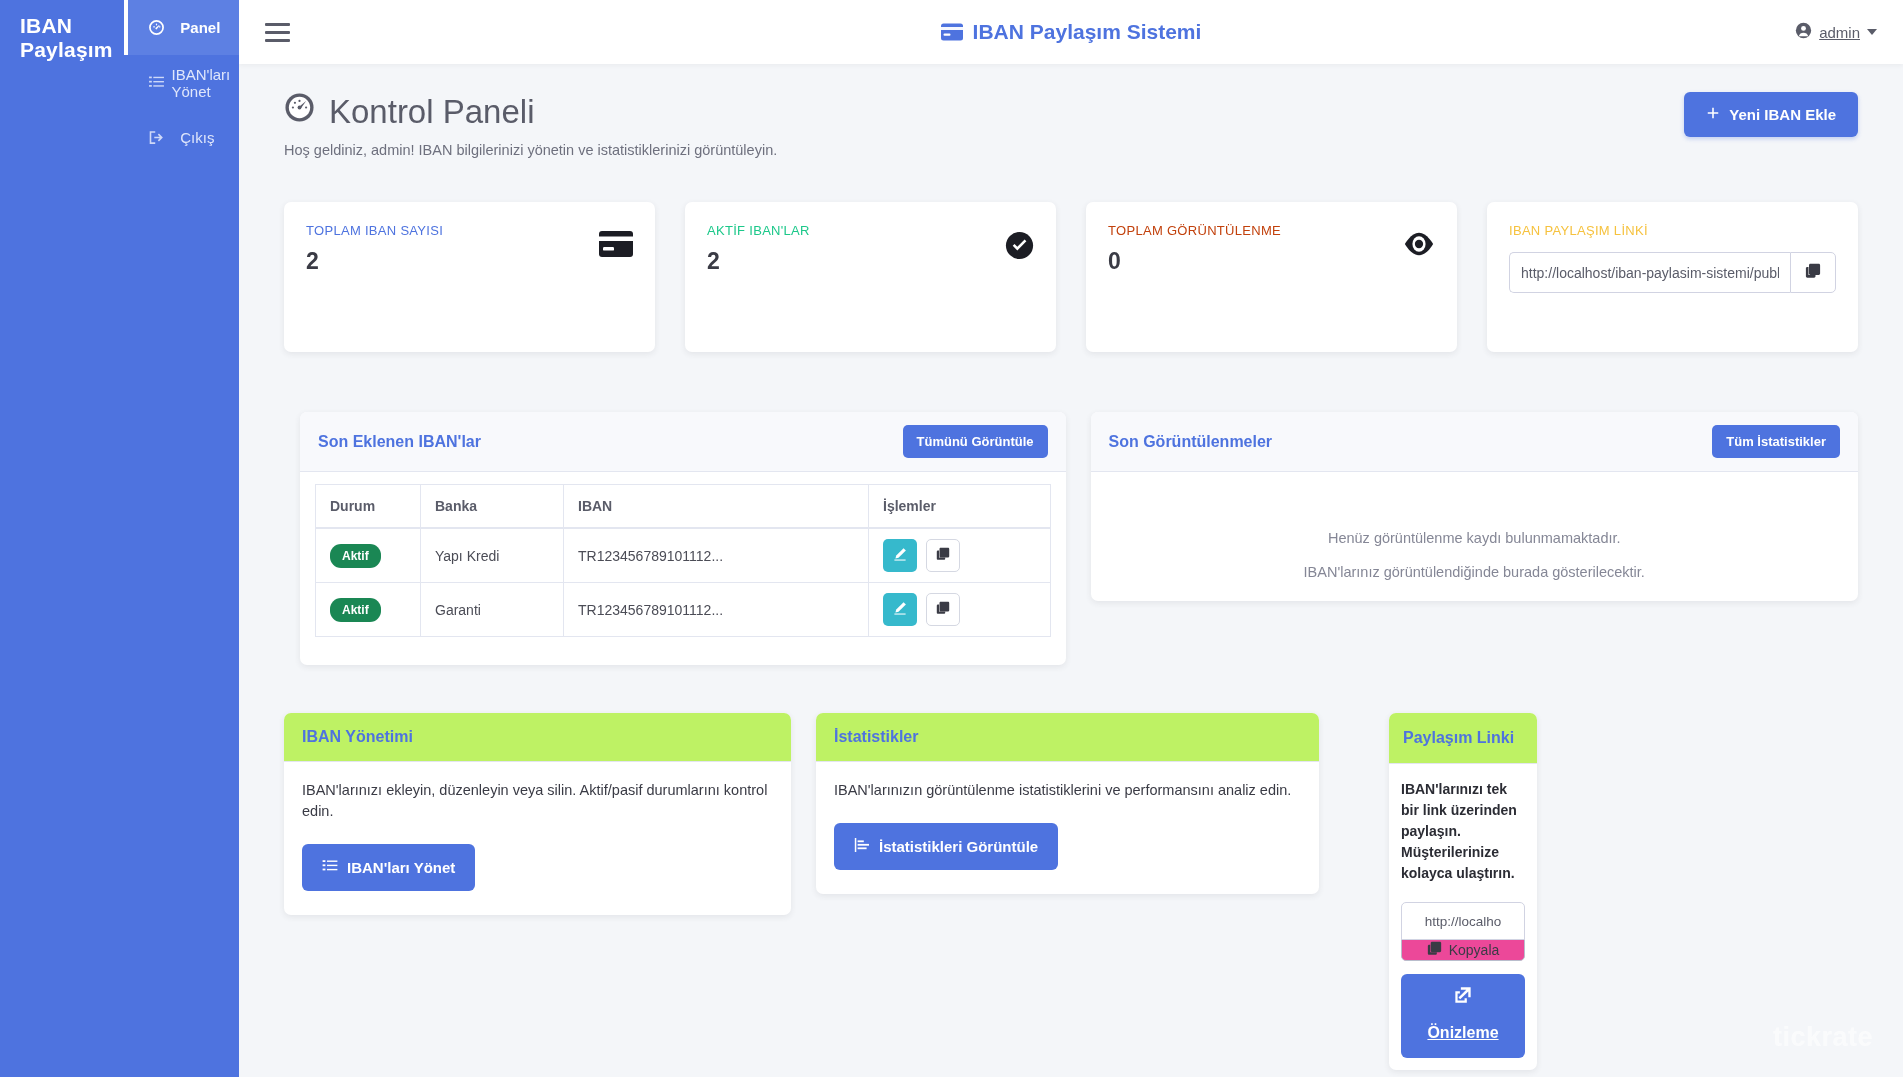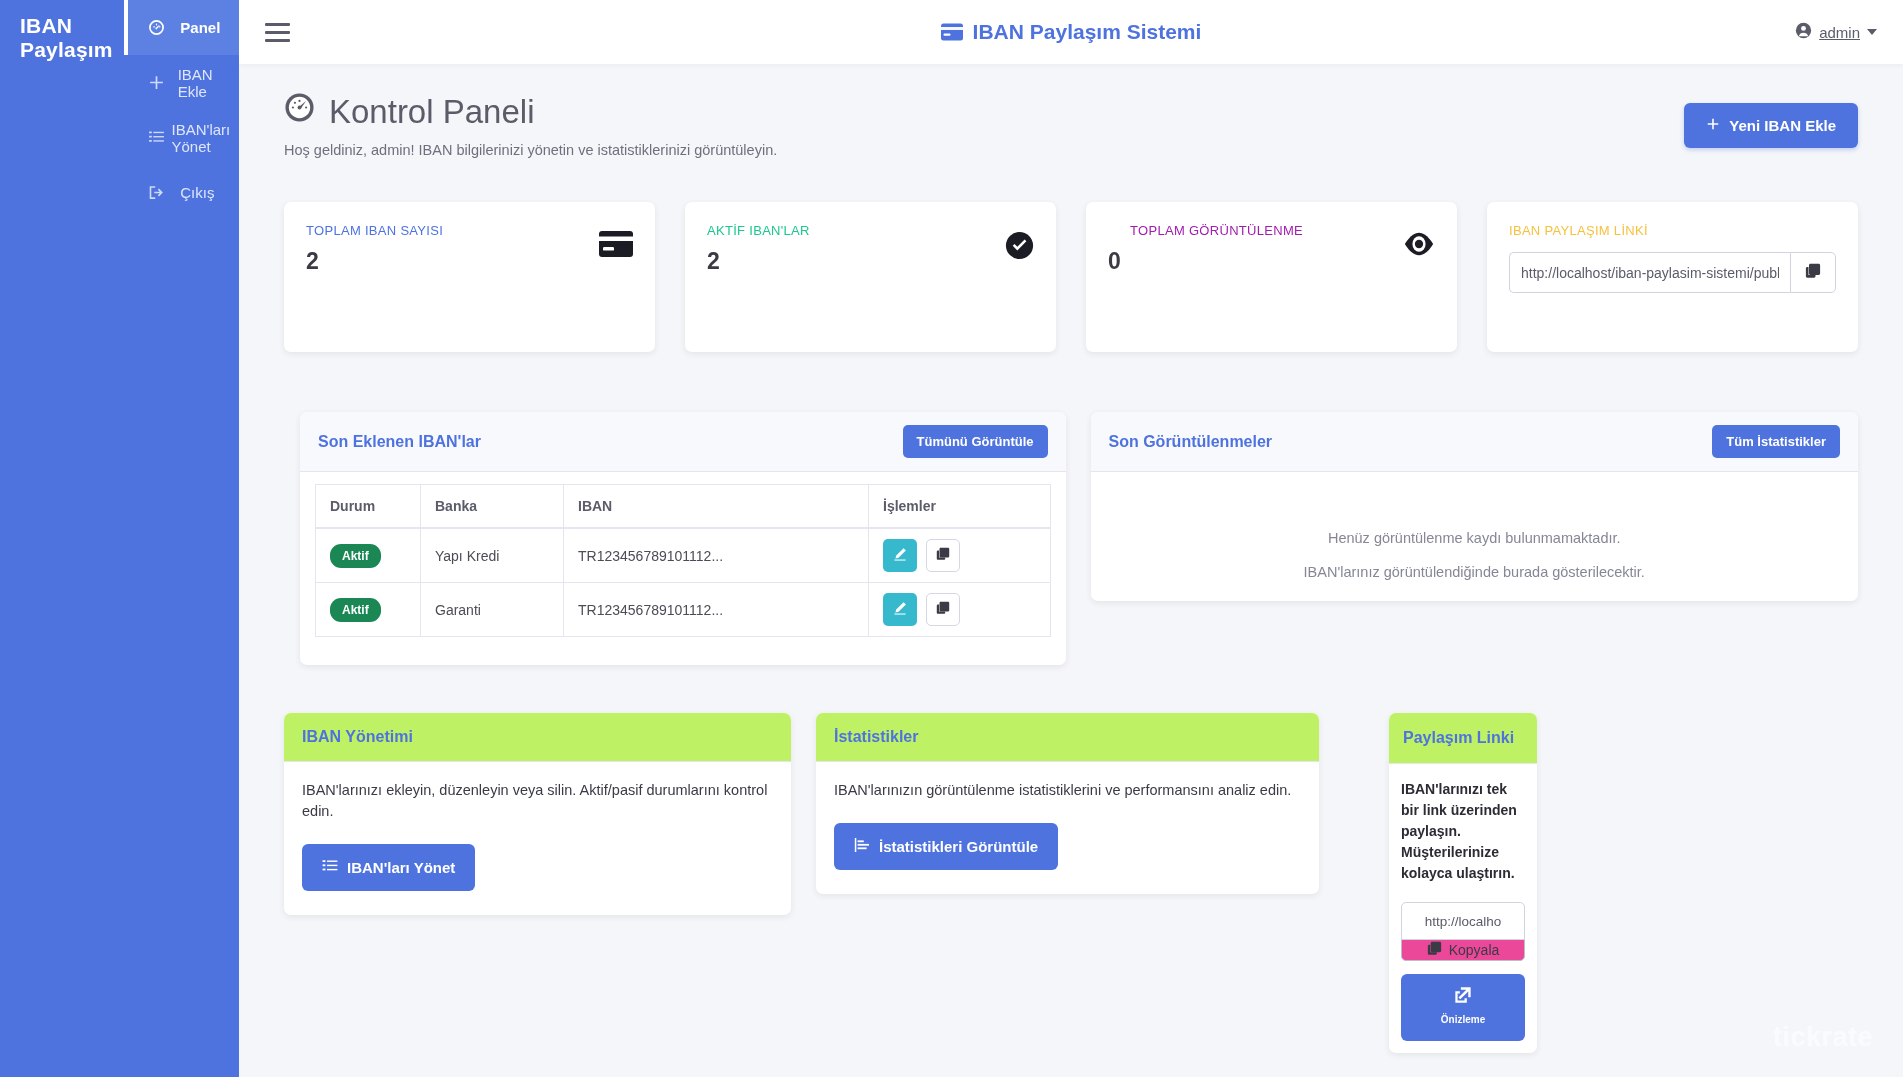--- a/index.html
+++ b/index.html
@@ -71,21 +71,21 @@
     margin-left: auto; display: flex; align-items: center; gap: 7px;
     color: #5a5c69; font-size: 15px; cursor: pointer; z-index: 2;
   }
   .topbar-user .uname { text-decoration: underline; }
   .caret { width: 0; height: 0; border-left: 5px solid transparent; border-right: 5px solid transparent;
            border-top: 6px solid #5a5c69; }
 
   .content { flex: 1; padding: 28px 45px 0 45px; overflow: hidden; position: relative; }
 
   
-  .page-head { display: flex; align-items: center; justify-content: space-between; }
+  .page-head { display: flex; align-items: flex-start; justify-content: space-between; }
   .page-title {
     display: flex; align-items: center; gap: 14px;
     font-size: 33px; color: #5a5c69; font-weight: 400;
   }
   .page-subtitle { margin-top: 11px; color: #6e707e; font-size: 14.5px; }
   .btn {
     display: inline-flex; align-items: center; justify-content: center; gap: 9px;
     border: none; cursor: pointer; border-radius: 5px;
     font-family: inherit;
   }
@@ -101,21 +101,21 @@
     padding: 21px 22px 21px 22px;
     height: 150px;
     display: flex; align-items: flex-start; justify-content: space-between;
   }
   .stat-left { display: flex; flex-direction: column; }
   .stat-label { font-size: 13px; letter-spacing: .3px; font-weight: 500; text-transform: uppercase; }
   .stat-value { font-size: 23px; color: #3a3b45; font-weight: bold; margin-top: 10px; }
   .stat-icon { color: #1c1d24; display: inline-flex; margin-top: 8px; }
   .lbl-primary { color: #4e73df; }
   .lbl-success { color: #1cc88a; }
-  .lbl-info    { color: #a21caf; margin-left: 22px; }
+  .lbl-info    { color: #c2410c; }
   .lbl-warning { color: #f6c23e; }
 
   .link-group { display: flex; margin-top: 14px; width: 100%; }
   .link-input {
     flex: 1; height: 41px; border: 1px solid #d1d3e2;
     border-right: none; border-radius: 5px 0 0 5px;
     padding: 0 11px; font-size: 14px; color: #5a5c69;
     font-family: inherit; background: #fff; outline: none;
     min-width: 0;
   }
@@ -190,22 +190,22 @@
   }
   .share-copy {
     width: 100%; height: 22px; background: #ec4899; border: 1px solid #b9bdcc;
     border-radius: 0 0 5px 5px; margin-top: -1px;
     display: flex; align-items: center; justify-content: center; gap: 7px;
     font-size: 14px; color: #3a3b45; cursor: pointer;
   }
   .share-preview {
     width: 100%; margin-top: 13px; background: #4e73df; color: #fff;
     border-radius: 6px; padding: 12px 6px 16px 6px;
-    display: flex; flex-direction: column; align-items: center; gap: 8px;
-    font-size: 10px; font-weight: bold; cursor: pointer;
+    display: flex; flex-direction: column; align-items: center; gap: 16px;
+    font-size: 16px; font-weight: bold; cursor: pointer; text-decoration: underline;
   }
 
   .watermark {
     position: absolute; right: 30px; bottom: 24px;
     font-size: 27px; font-weight: bold; color: #ffffff;
     opacity: .62; letter-spacing: .5px; pointer-events: none;
   }
 </style>
 </head>
 <body>
@@ -220,28 +220,20 @@
         <span class="nav-icon">
           <svg width="17" height="17" viewBox="0 0 16 16" fill="currentColor">
             <path d="M8 1a7 7 0 1 0 0 14A7 7 0 0 0 8 1zm0 1.6a5.4 5.4 0 1 1 0 10.8A5.4 5.4 0 0 1 8 2.6z"></path>
             <path d="M8 4.2a.6.6 0 0 1 .6.6v.6a.6.6 0 0 1-1.2 0v-.6a.6.6 0 0 1 .6-.6zM4.8 7.4a.6.6 0 0 1 .6-.6h.6a.6.6 0 0 1 0 1.2h-.6a.6.6 0 0 1-.6-.6zm5.2 0a.6.6 0 0 1 .6-.6h.6a.6.6 0 0 1 0 1.2h-.6a.6.6 0 0 1-.6-.6z"></path>
             <path d="M10.4 5.6 7.6 8a.85.85 0 1 0 1 1.2l2.2-3z"></path>
           </svg>
         </span>
         <span class="nav-label">Panel</span>
       </div>
 
-      <div class="nav-item">
-        <span class="nav-icon">
-          <svg width="17" height="17" viewBox="0 0 16 16" fill="currentColor">
-            <path d="M7.2 2h1.6v5.2H14v1.6H8.8V14H7.2V8.8H2V7.2h5.2z"></path>
-          </svg>
-        </span>
-        <span class="nav-label">IBAN Ekle</span>
-      </div>
 
       <div class="nav-item">
         <span class="nav-icon">
           <svg width="17" height="17" viewBox="0 0 16 16" fill="currentColor">
             <rect x="1" y="2.4" width="2.6" height="1.6"></rect>
               <rect x="5" y="2.6" width="10" height="1.3"></rect>
             <rect x="1" y="6.4" width="2.6" height="1.6"></rect>
               <rect x="5" y="6.6" width="10" height="1.3"></rect>
             <rect x="1" y="10.4" width="2.6" height="1.6"></rect>
               <rect x="5" y="10.6" width="10" height="1.3"></rect>

